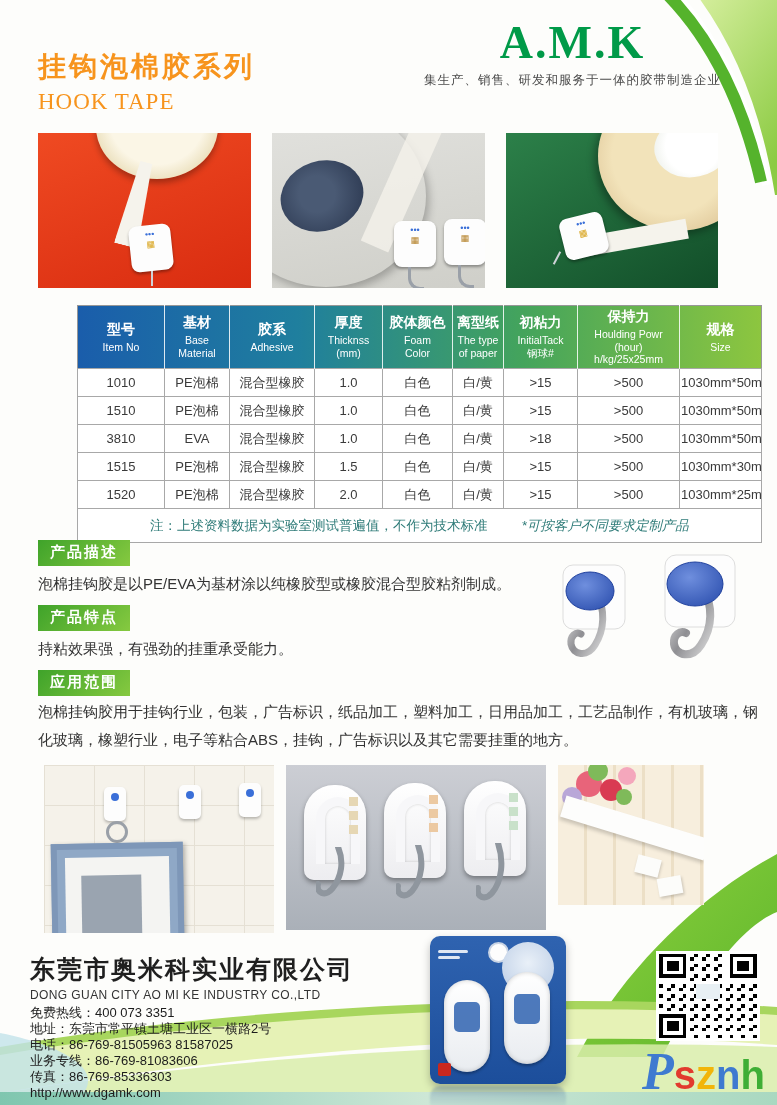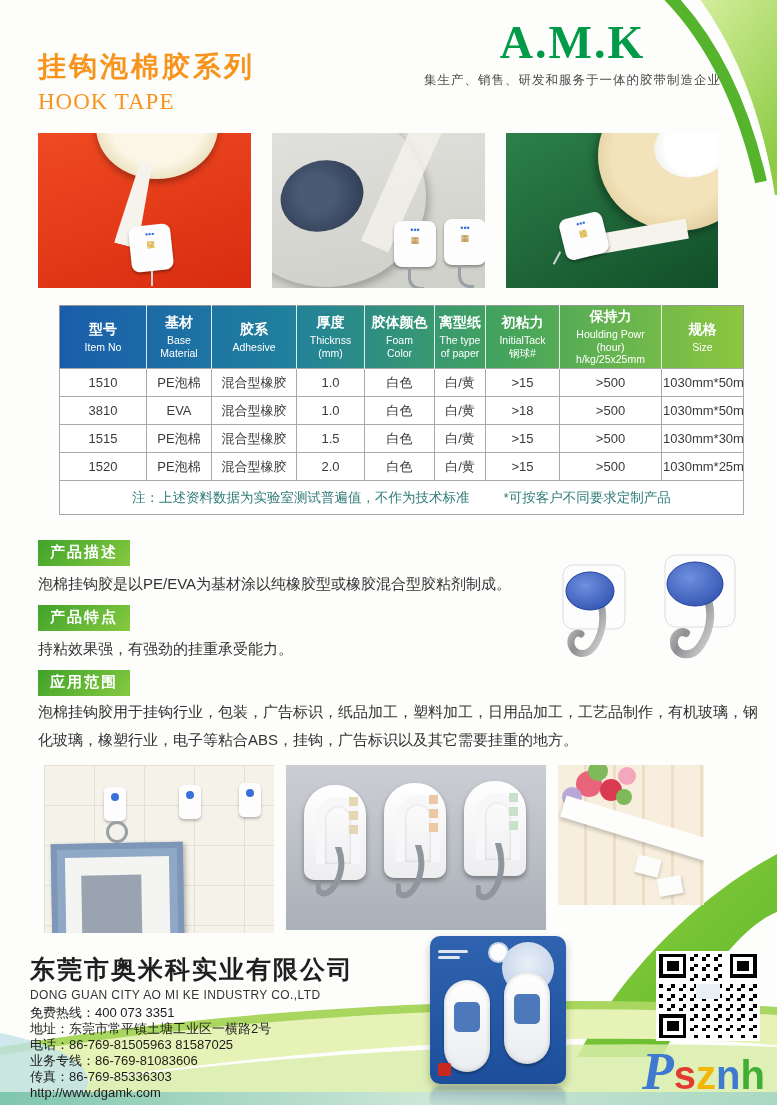--- a/index.html
+++ b/index.html
@@ -19,30 +19,30 @@
   .p1{width:213px;height:155px;background:linear-gradient(160deg,#ef4a22,#d92c10);}
   .p2{width:213px;height:155px;background:linear-gradient(170deg,#e0e0dc,#cfcfc9);}
   .p3{width:212px;height:155px;background:linear-gradient(150deg,#2c8049,#124e29);}
   .roll{position:absolute;border-radius:50%;}
   .tapestrip{position:absolute;background:#f5f3ec;}
   .hookplate{position:absolute;background:#fdfdfd;border-radius:8px;box-shadow:0 2px 3px rgba(0,0,0,.35);}
   .dotart{position:absolute;width:100%;text-align:center;font-size:9px;line-height:10px;}
   .pin{position:absolute;background:#cfd3d8;width:2px;}
   .jhook{position:absolute;width:13px;height:20px;border:3px solid #9aa0a8;border-top:none;border-right:none;border-radius:0 0 0 12px;}
   
-  .table-wrap{position:absolute;left:27px;top:305px;width:684px;z-index:2;padding-left:32px;}
+  .table-wrap{position:absolute;left:45px;top:305px;width:684px;z-index:2;padding-left:32px;}
   table{border-collapse:collapse;width:100%;table-layout:fixed;border:1px solid #979797;}
   thead tr{background:linear-gradient(90deg,#1a5dab 0%,#1f7f9e 32%,#44a45c 65%,#8dc63f 100%);}
   th{border-right:1px solid rgba(255,255,255,.85);color:#fff;height:58px;vertical-align:middle;padding:2px 1px;font-weight:normal;}
   th:last-child{border-right:none;}
   .th-cn{font-size:14px;font-weight:bold;}
   .th-en{font-size:10.5px;white-space:pre-line;line-height:1.2;margin-top:2px;}
   td{border:1px solid #a8a8a8;height:25px;text-align:center;font-size:13px;color:#3a3a3a;background:#fff;}
   .note-cell{height:31px;color:#2e7b78;font-size:13.5px;background:#fff;}
-  .note2{margin-left:34px;}
+  .note2{margin-left:34px;font-style:italic;}
   
   .badge{position:absolute;left:38px;background:linear-gradient(135deg,#3fa32a,#86c940);color:#fff;
          font-weight:bold;font-size:15px;padding:3px 12px 4px;letter-spacing:2px;z-index:2;}
   .stext{position:absolute;left:38px;font-size:15px;color:#333;z-index:2;}
   #desc3{width:722px;line-height:1.85;}
   
   .hooks-art{position:absolute;left:545px;top:543px;width:225px;height:150px;z-index:1;}
   
   .photos2{position:absolute;left:44px;top:765px;display:flex;gap:12px;align-items:flex-start;z-index:1;}
   .q1{width:230px;height:168px;background:#f5f2ea;
@@ -202,20 +202,31 @@
               <div class="th-en">Houlding Powr (hour)
 h/kg/25x25mm</div>
             </th>
             <th>
               <div class="th-cn">规格</div>
               <div class="th-en">Size</div>
             </th>
           </tr>
         </thead>
       <tbody id="tbody-rows">
+          <tr>
+            <td>1010</td>
+            <td>PE泡棉</td>
+            <td>混合型橡胶</td>
+            <td>1.0</td>
+            <td>白色</td>
+            <td>白/黄</td>
+            <td>&gt;15</td>
+            <td>&gt;500</td>
+            <td>1030mm*50m</td>
+          </tr>
           <tr>
             <td>1510</td>
             <td>PE泡棉</td>
             <td>混合型橡胶</td>
             <td>1.0</td>
             <td>白色</td>
             <td>白/黄</td>
             <td>&gt;15</td>
             <td>&gt;500</td>
             <td>1030mm*50m</td>

